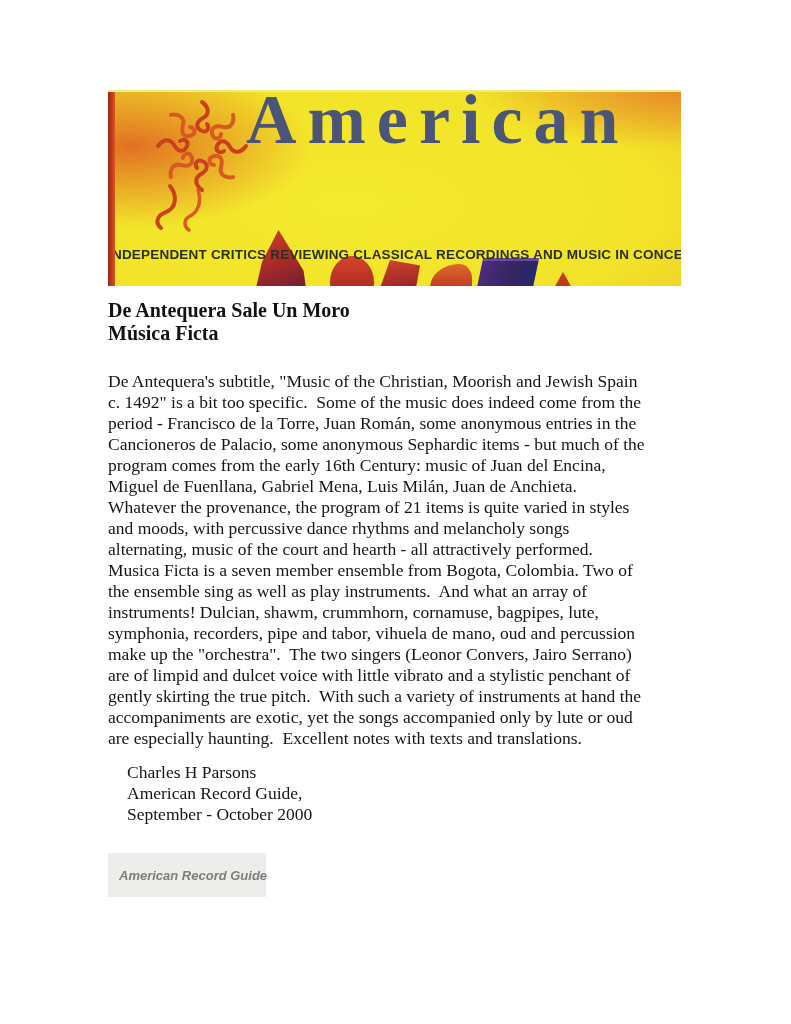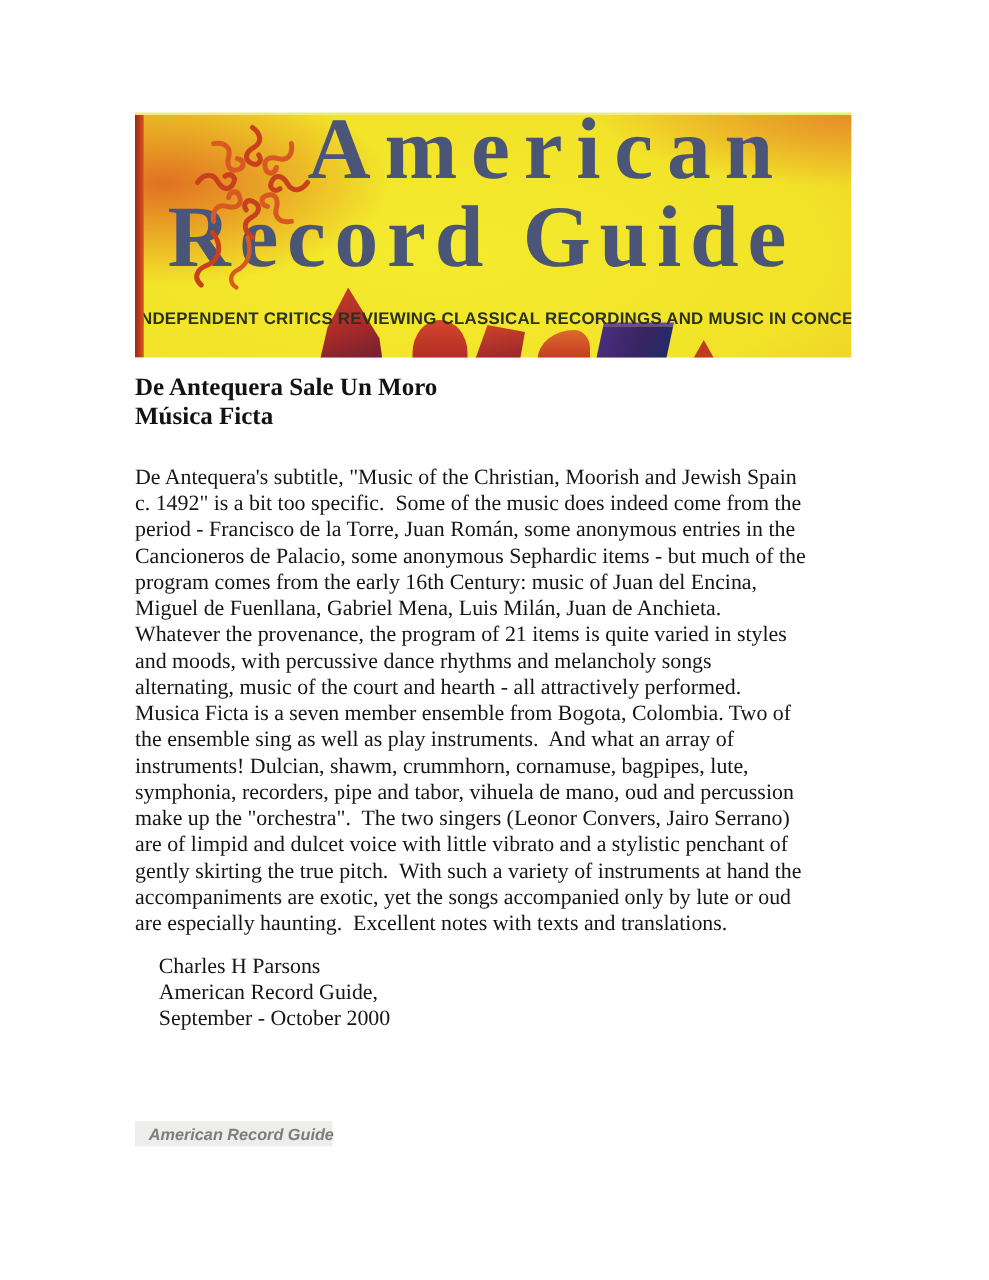--- a/index.html
+++ b/index.html
@@ -119,25 +119,24 @@
     position: absolute; left: 108px; top: 762px;
     font-size: 17.5px; line-height: 21px;
     color: #151515;
     white-space: pre-line;
     margin-left: 19px;
   }
 
   
   .footer-badge {
     position: absolute; left: 108px; top: 853px;
-    width: 158px; height: 20px;
+    width: 158px; height: 44px;
     background: var(--footer-bg, #ededeb);
     display: flex; align-items: center;
     padding-left: 11px;
-    margin-top: 44px;
   }
   .footer-badge span {
     font-family: "Liberation Sans", sans-serif;
     font-style: italic;
     font-weight: 600;
     font-size: 13px;
     color: var(--footer-text, #7d7d7a);
     white-space: nowrap;
   }
 </style>
@@ -176,21 +175,20 @@
           <g transform="rotate(315)">
               <path transform="translate(0,-30)" d="M0,-14 C7,-9 8,-2 1,2 C-6,6 -7,12 0,15 C5,17 8,12 5,8" stroke="#d85a22" stroke-width="4"></path>
             </g>
         </g>
         <path d="M34,96 C42,106 40,118 30,122 C22,125 18,132 25,138" stroke="#c8401c" stroke-width="4"></path>
         <path d="M62,100 C66,112 62,122 54,126 C48,129 47,136 53,140" stroke="#d85a22" stroke-width="3.5"></path>
       </g>
     </svg>
 
     <div class="banner-title-1">American</div>
-    <div class="banner-title-2">Record Guide</div>
 
     <div class="banner-shapes">
       <div class="shape shape-spike"></div>
       <div class="shape shape-arch"></div>
       <div class="shape shape-quad"></div>
       <div class="shape shape-curve"></div>
       <div class="shape shape-book"></div>
       <div class="shape shape-tip"></div>
     </div>
 

